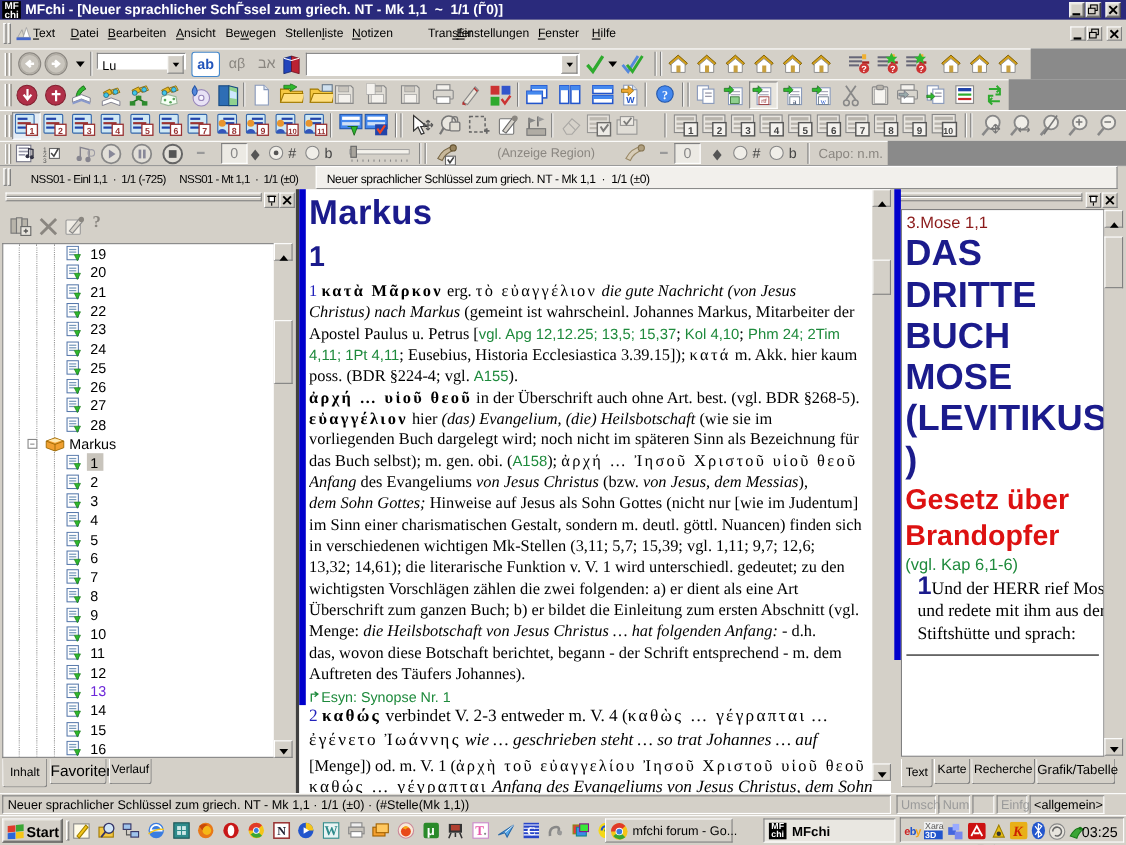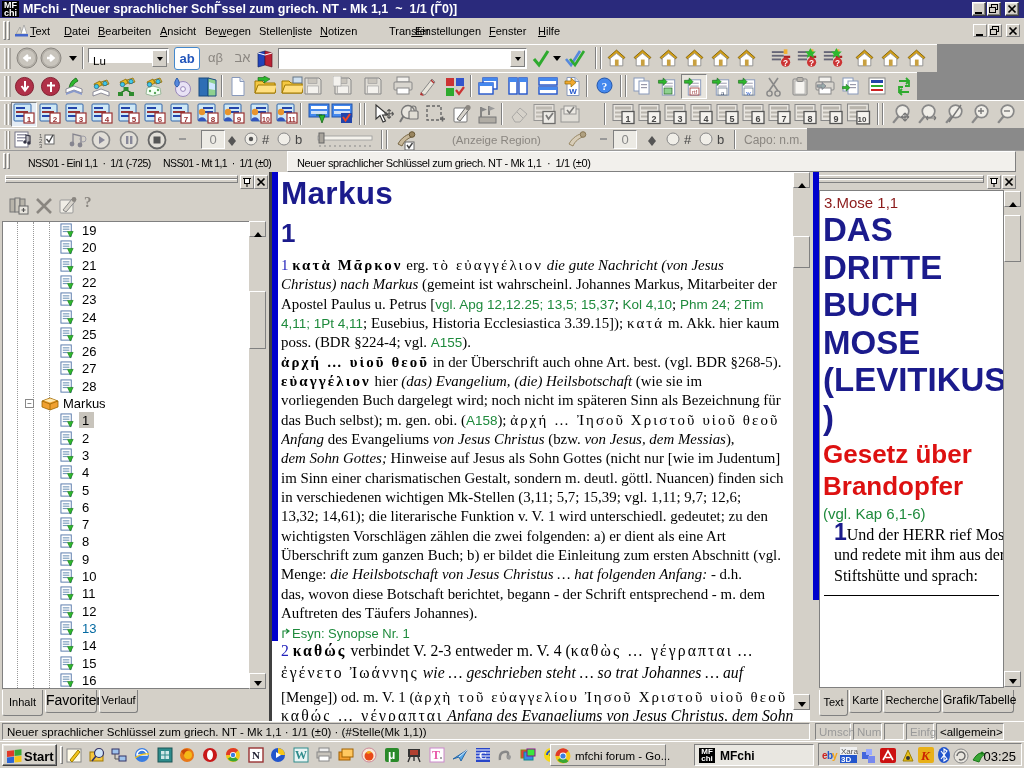--- a/index.html
+++ b/index.html
@@ -831,21 +831,21 @@
       <use href="#treedoc"></use>
     </svg>
     <div class="abs" style="left:79px;top:364px;font-size:13px;color:#000;">11</div>
 <svg class="abs" style="left:57px;top:382px" width="15" height="15">
       <use href="#treedoc"></use>
     </svg>
     <div class="abs" style="left:79px;top:382px;font-size:13px;color:#000;">12</div>
 <svg class="abs" style="left:57px;top:399px" width="15" height="15">
       <use href="#treedoc"></use>
     </svg>
-    <div class="abs" style="left:79px;top:399px;font-size:13px;color:#0369a1;">13</div>
+    <div class="abs" style="left:79px;top:399px;font-size:13px;color:#6d28d9;">13</div>
 <svg class="abs" style="left:57px;top:416px" width="15" height="15">
       <use href="#treedoc"></use>
     </svg>
     <div class="abs" style="left:79px;top:416px;font-size:13px;color:#000;">14</div>
 <svg class="abs" style="left:57px;top:434px" width="15" height="15">
       <use href="#treedoc"></use>
     </svg>
     <div class="abs" style="left:79px;top:434px;font-size:13px;color:#000;">15</div>
 <svg class="abs" style="left:57px;top:451px" width="15" height="15">
       <use href="#treedoc"></use>

